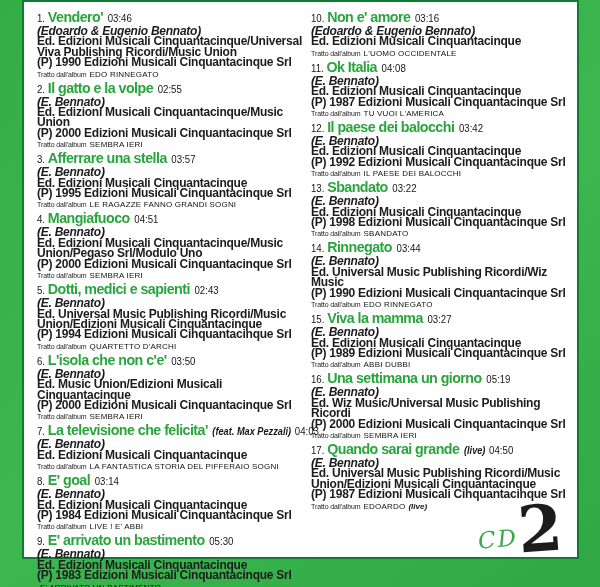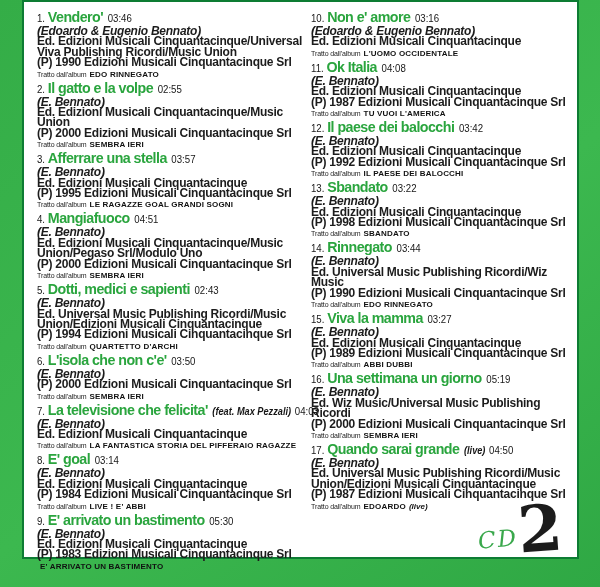--- a/index.html
+++ b/index.html
@@ -30,21 +30,21 @@
   .suffix{
     font-size:10px;font-weight:bold;font-style:italic;color:#161616;margin-right:4px;
   }
   .time{font-size:10.5px;color:#161616;}
   .meta{
     font-size:12px;line-height:10.4px;color:#1c1c1c;letter-spacing:-0.25px;font-weight:bold;
   }
   .credit{font-style:italic;}
   .tratto-line{line-height:8px;white-space:nowrap;}
   .tratto{font-size:7px;color:#1c1c1c;letter-spacing:-0.1px;}
-  .album{font-size:8px;font-weight:bold;color:#111;margin-left:3px;letter-spacing:0.2px;}
+  .album{font-size:8px;font-weight:normal;color:#111;margin-left:3px;letter-spacing:0.2px;}
   .album-suffix{font-size:8px;font-weight:bold;font-style:italic;color:#111;margin-left:3px;}
   .cdmark{
     position:absolute;right:14px;bottom:2px;
     display:flex;align-items:flex-end;
   }
   .cd-label{
     font-family:"DejaVu Serif", serif;font-style:italic;
     color:#3aa84c;font-size:23px;letter-spacing:2px;line-height:1;
     transform:rotate(-5deg);margin-bottom:4px;
   }
@@ -72,47 +72,48 @@
           <div class="meta credit">(E. Bennato)</div>
           <div class="meta">Ed. Edizioni Musicali Cinquantacinque/Music Union</div>
           <div class="meta">(P) 2000 Edizioni Musicali Cinquantacinque Srl</div>
           <div class="tratto-line"><span class="tratto">Tratto dall'album</span><span class="album">SEMBRA IERI</span></div>
         </div>
         <div class="track">
           <div class="thead"><span class="num">3.</span><span class="title">Afferrare una stella</span><span class="time">03:57</span></div>
           <div class="meta credit">(E. Bennato)</div>
           <div class="meta">Ed. Edizioni Musicali Cinquantacinque</div>
           <div class="meta">(P) 1995 Edizioni Musicali Cinquantacinque Srl</div>
-          <div class="tratto-line"><span class="tratto">Tratto dall'album</span><span class="album">LE RAGAZZE GOAL GRANDI SOGNI</span></div>
+          <div class="tratto-line"><span class="tratto">Tratto dall'album</span><span class="album">LE RAGAZZE FANNO GRANDI SOGNI</span></div>
         </div>
         <div class="track">
           <div class="thead"><span class="num">4.</span><span class="title">Mangiafuoco</span><span class="time">04:51</span></div>
           <div class="meta credit">(E. Bennato)</div>
           <div class="meta">Ed. Edizioni Musicali Cinquantacinque/Music Union/Pegaso Srl/Modulo Uno</div>
           <div class="meta">(P) 2000 Edizioni Musicali Cinquantacinque Srl</div>
           <div class="tratto-line"><span class="tratto">Tratto dall'album</span><span class="album">SEMBRA IERI</span></div>
         </div>
         <div class="track">
           <div class="thead"><span class="num">5.</span><span class="title">Dotti, medici e sapienti</span><span class="time">02:43</span></div>
           <div class="meta credit">(E. Bennato)</div>
           <div class="meta">Ed. Universal Music Publishing Ricordi/Music Union/Edizioni Musicali Cinquantacinque</div>
           <div class="meta">(P) 1994 Edizioni Musicali Cinquantacinque Srl</div>
           <div class="tratto-line"><span class="tratto">Tratto dall'album</span><span class="album">QUARTETTO D'ARCHI</span></div>
         </div>
         <div class="track">
           <div class="thead"><span class="num">6.</span><span class="title">L'isola che non c'e'</span><span class="time">03:50</span></div>
           <div class="meta credit">(E. Bennato)</div>
+          <div class="meta">Ed. Music Union/Edizioni Musicali Cinquantacinque</div>
           <div class="meta">(P) 2000 Edizioni Musicali Cinquantacinque Srl</div>
           <div class="tratto-line"><span class="tratto">Tratto dall'album</span><span class="album">SEMBRA IERI</span></div>
         </div>
         <div class="track">
           <div class="thead"><span class="num">7.</span><span class="title">La televisione che felicita'</span><span class="suffix">(feat. Max Pezzali)</span><span class="time">04:03</span></div>
           <div class="meta credit">(E. Bennato)</div>
           <div class="meta">Ed. Edizioni Musicali Cinquantacinque</div>
-          <div class="tratto-line"><span class="tratto">Tratto dall'album</span><span class="album">LA FANTASTICA STORIA DEL PIFFERAIO RAGAZZE</span></div>
+          <div class="tratto-line"><span class="tratto">Tratto dall'album</span><span class="album">LA FANTASTICA STORIA DEL PIFFERAIO SOGNI</span></div>
         </div>
         <div class="track">
           <div class="thead"><span class="num">8.</span><span class="title">E' goal</span><span class="time">03:14</span></div>
           <div class="meta credit">(E. Bennato)</div>
           <div class="meta">Ed. Edizioni Musicali Cinquantacinque</div>
           <div class="meta">(P) 1984 Edizioni Musicali Cinquantacinque Srl</div>
           <div class="tratto-line"><span class="tratto">Tratto dall'album</span><span class="album">LIVE ! E' ABBI</span></div>
         </div>
         <div class="track">
           <div class="thead"><span class="num">9.</span><span class="title">E' arrivato un bastimento</span><span class="time">05:30</span></div>

